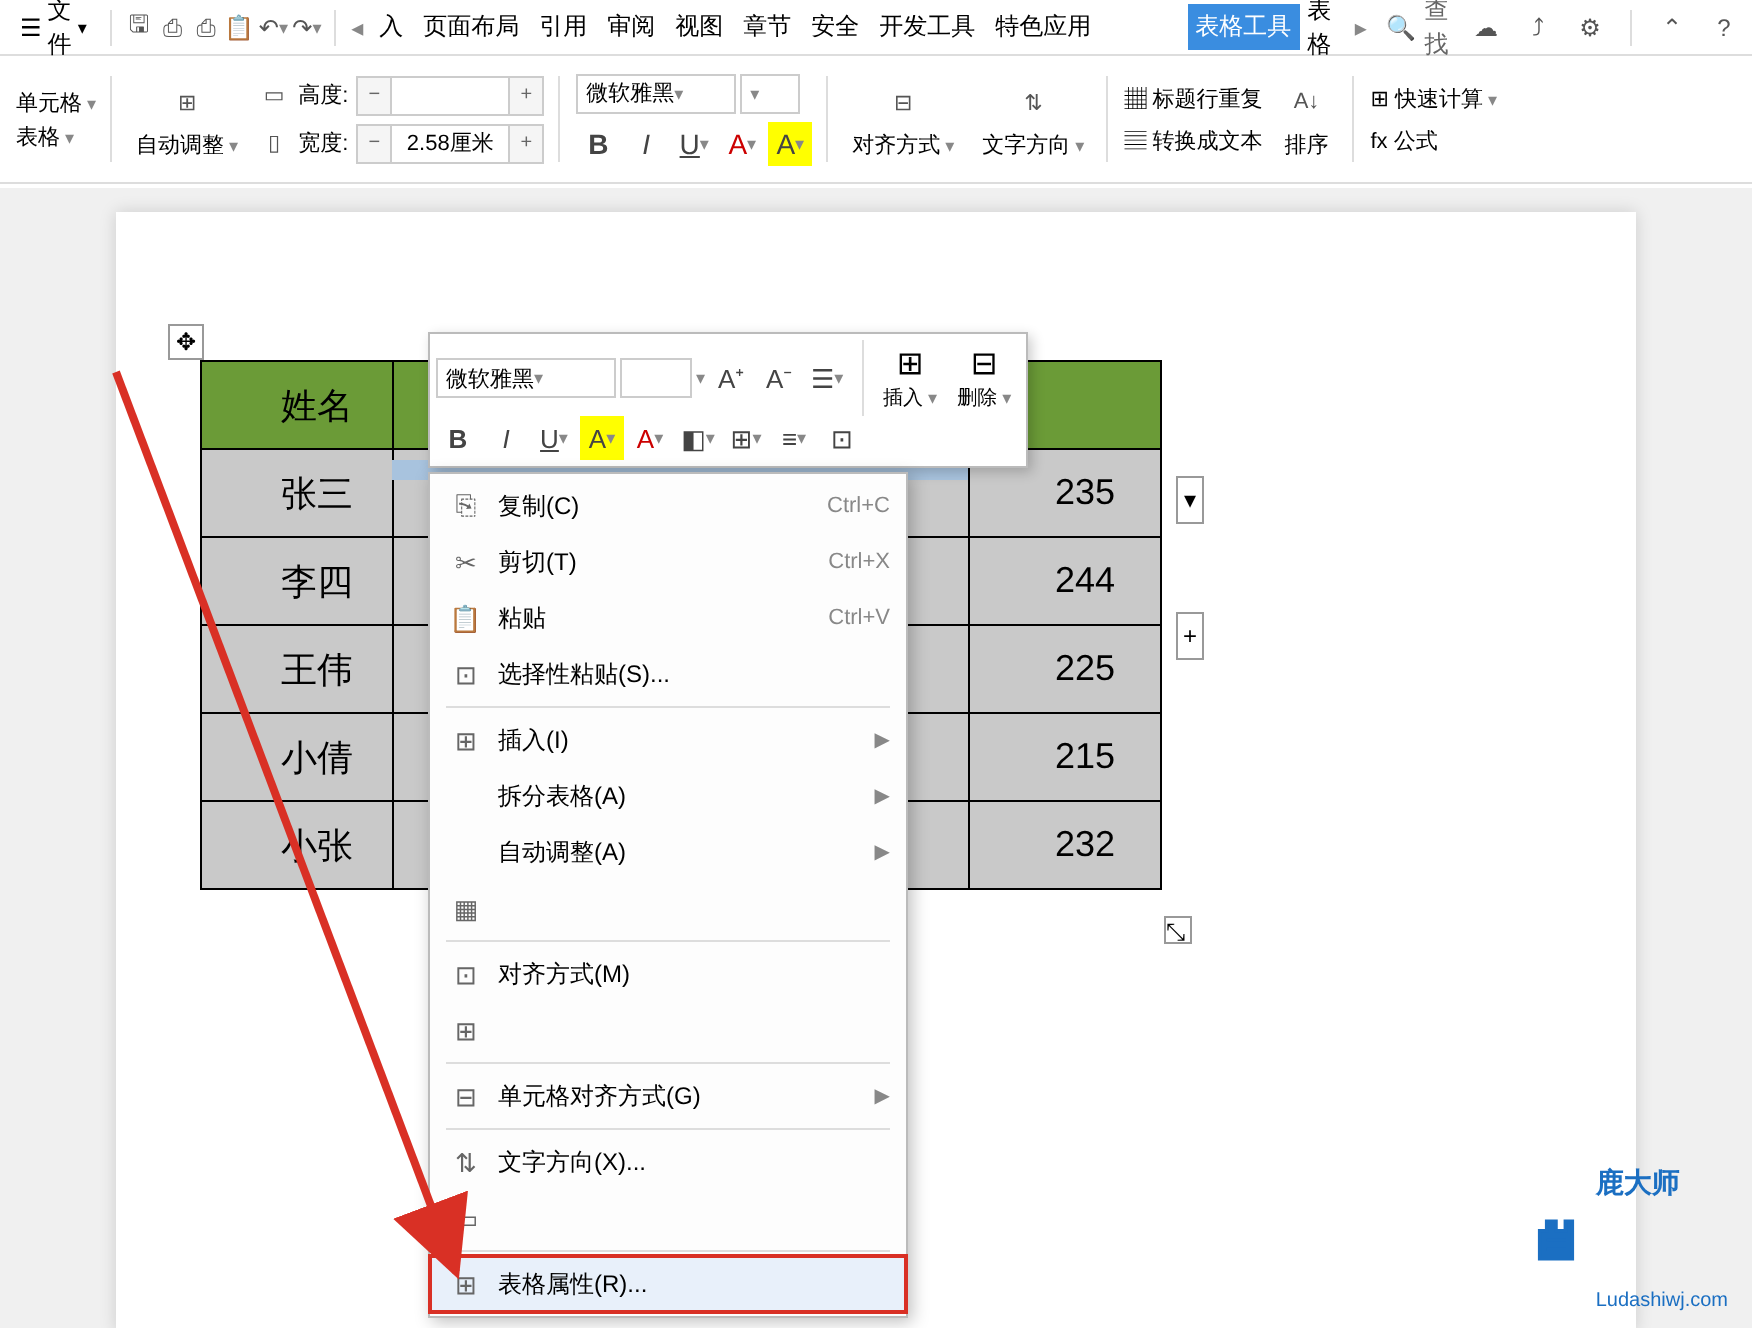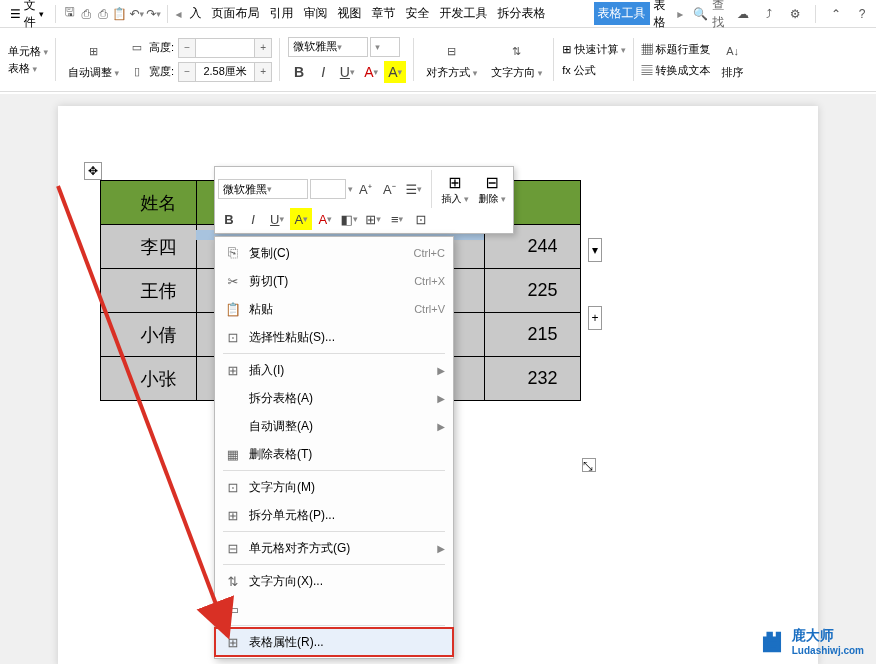--- a/index.html
+++ b/index.html
@@ -76,21 +76,21 @@
 
 .side-handle { position: absolute; width: 14px; height: 24px; border: 1px solid #999; background: #fff; display: flex; align-items: center; justify-content: center; font-size: 12px; cursor: pointer; }
 .corner-handle { position: absolute; width: 14px; height: 14px; border: 1px solid #999; background: #fff; cursor: nwse-resize; }
 
 
 .arrow-svg { position: absolute; pointer-events: none; z-index: 20; }
 
 
 .watermark { position: absolute; right: 12px; bottom: 8px; display: flex; align-items: center; gap: 6px; color: #1b6fc2; font-weight: bold; font-size: 14px; }
 .watermark .logo { width: 28px; height: 28px; }
-.watermark .sub { font-size: 10px; color: #1b6fc2; font-weight: bold; display: block; }
+.watermark .sub { font-size: 10px; color: #1b6fc2; font-weight: normal; display: block; margin-top: 44px; }
 
 .dd-caret::after { content: ' ▾'; font-size: 9px; color: #888; }
 .tab-right-edge { padding: 3px 2px; font-size: 12px; }
 </style>
 </head>
 <body>
 
 <div class="menubar">
   <div class="menu-file">☰ <span>文件</span> <span style="font-size:9px">▾</span></div>
   <span class="menu-sep"></span>
@@ -103,21 +103,21 @@
   <span class="menu-sep"></span>
   <span class="tab-scroll">◂</span>
   <span class="menu-tab">入</span>
   <span class="menu-tab">页面布局</span>
   <span class="menu-tab">引用</span>
   <span class="menu-tab">审阅</span>
   <span class="menu-tab">视图</span>
   <span class="menu-tab">章节</span>
   <span class="menu-tab">安全</span>
   <span class="menu-tab">开发工具</span>
-  <span class="menu-tab">拆分表格</span>
+  <span class="menu-tab">特色应用</span>
   <span class="menu-tab active">表格工具</span>
   <span class="tab-right-edge">表格</span>
   <span class="tab-scroll">▸</span>
   <div class="search-box">
       <span>🔍</span>
       <span>查找</span>
     </div>
   <div class="right-tools">
     <span class="qat-icon">☁</span>
     <span class="qat-icon">⤴</span>
@@ -187,32 +187,32 @@
       <span class="ic">⊟</span>
       <span class="dd-caret">对齐方式</span>
     </div>
     <div class="vert-btn">
       <span class="ic">⇅</span>
       <span class="dd-caret">文字方向</span>
     </div>
   </div>
   <div class="ribbon-group">
     <div style="display:flex;flex-direction:column;gap:6px;font-size:11px">
-      <span class="dd-caret">⊞ <span>快速计算</span></span>
-      <span>fx 公式</span>
-    </div>
-  </div>
-  <div class="ribbon-group">
-    <div style="display:flex;flex-direction:column;gap:6px;font-size:11px">
       <span>▦ <span>标题行重复</span></span>
       <span>▤ <span>转换成文本</span></span>
     </div>
     <div class="vert-btn">
       <span class="ic">A↓</span>
       <span>排序</span>
+    </div>
+  </div>
+  <div class="ribbon-group">
+    <div style="display:flex;flex-direction:column;gap:6px;font-size:11px">
+      <span class="dd-caret">⊞ <span>快速计算</span></span>
+      <span>fx 公式</span>
     </div>
   </div>
 </div>
 
 <div class="doc-area">
   <div class="page">
 
     <div class="move-handle">✥</div>
 
     <div class="mini-tb">
@@ -257,20 +257,27 @@
     <table class="tbl">
       <tbody>
           <tr>
         <th class="col1">姓名</th>
         <th class="col2"></th>
         <th class="col3"></th>
         <th class="col4"></th>
         <th class="col5"></th>
       </tr>
       <tr>
+            <td class="col1">张三</td>
+            <td></td>
+            <td></td>
+            <td></td>
+            <td>235</td>
+          </tr>
+      <tr>
             <td class="col1">李四</td>
             <td></td>
             <td></td>
             <td></td>
             <td>244</td>
           </tr>
       <tr>
             <td class="col1">王伟</td>
             <td></td>
             <td></td>
@@ -329,30 +336,28 @@
           <span class="lbl">拆分表格(A)</span>
           <span class="arr">▶</span>
         </div>
       <div class="ctx-item">
           <span class="ic"></span>
           <span class="lbl">自动调整(A)</span>
           <span class="arr">▶</span>
         </div>
       <div class="ctx-item">
           <span class="ic">▦</span>
-          <span class="lbl">删除表格(T)</span>
         </div>
       <div class="ctx-sep"></div>
       <div class="ctx-item">
           <span class="ic">⊡</span>
-          <span class="lbl">文字方向(M)</span>
+          <span class="lbl">对齐方式(M)</span>
         </div>
       <div class="ctx-item">
           <span class="ic">⊞</span>
-          <span class="lbl">拆分单元格(P)...</span>
         </div>
       <div class="ctx-sep"></div>
       <div class="ctx-item">
           <span class="ic">⊟</span>
           <span class="lbl">单元格对齐方式(G)</span>
           <span class="arr">▶</span>
         </div>
       <div class="ctx-sep"></div>
       <div class="ctx-item">
           <span class="ic">⇅</span>

